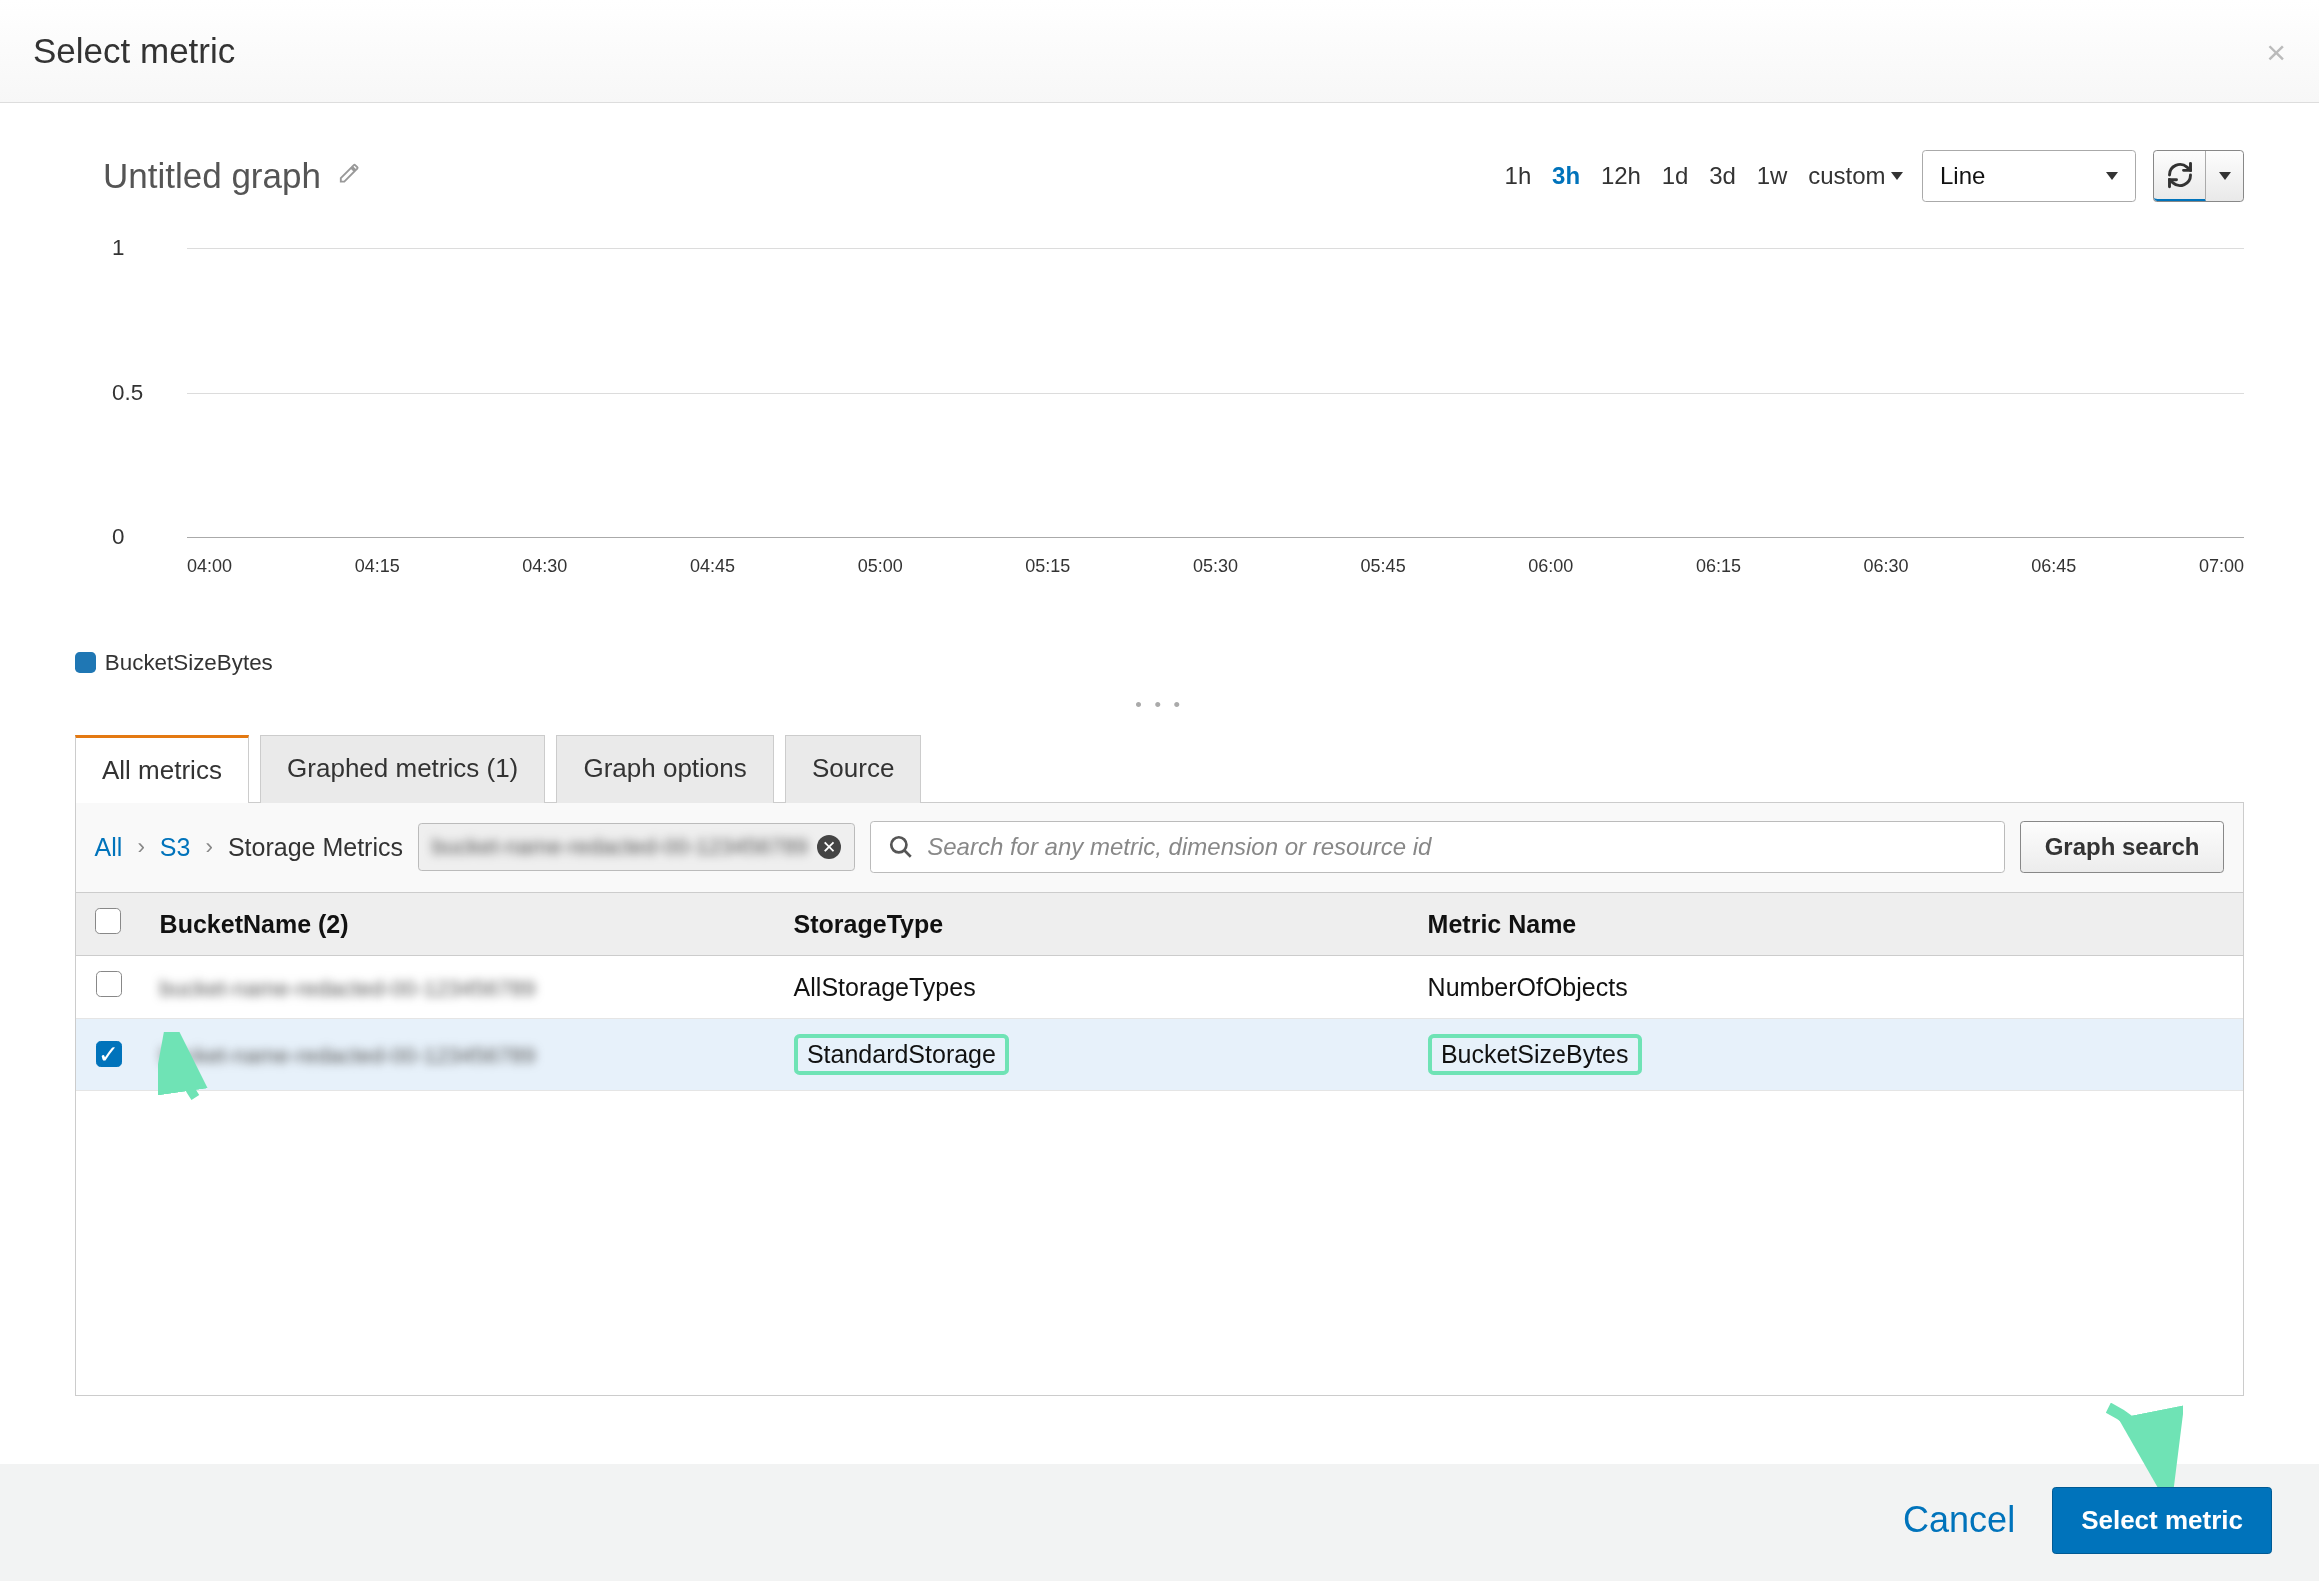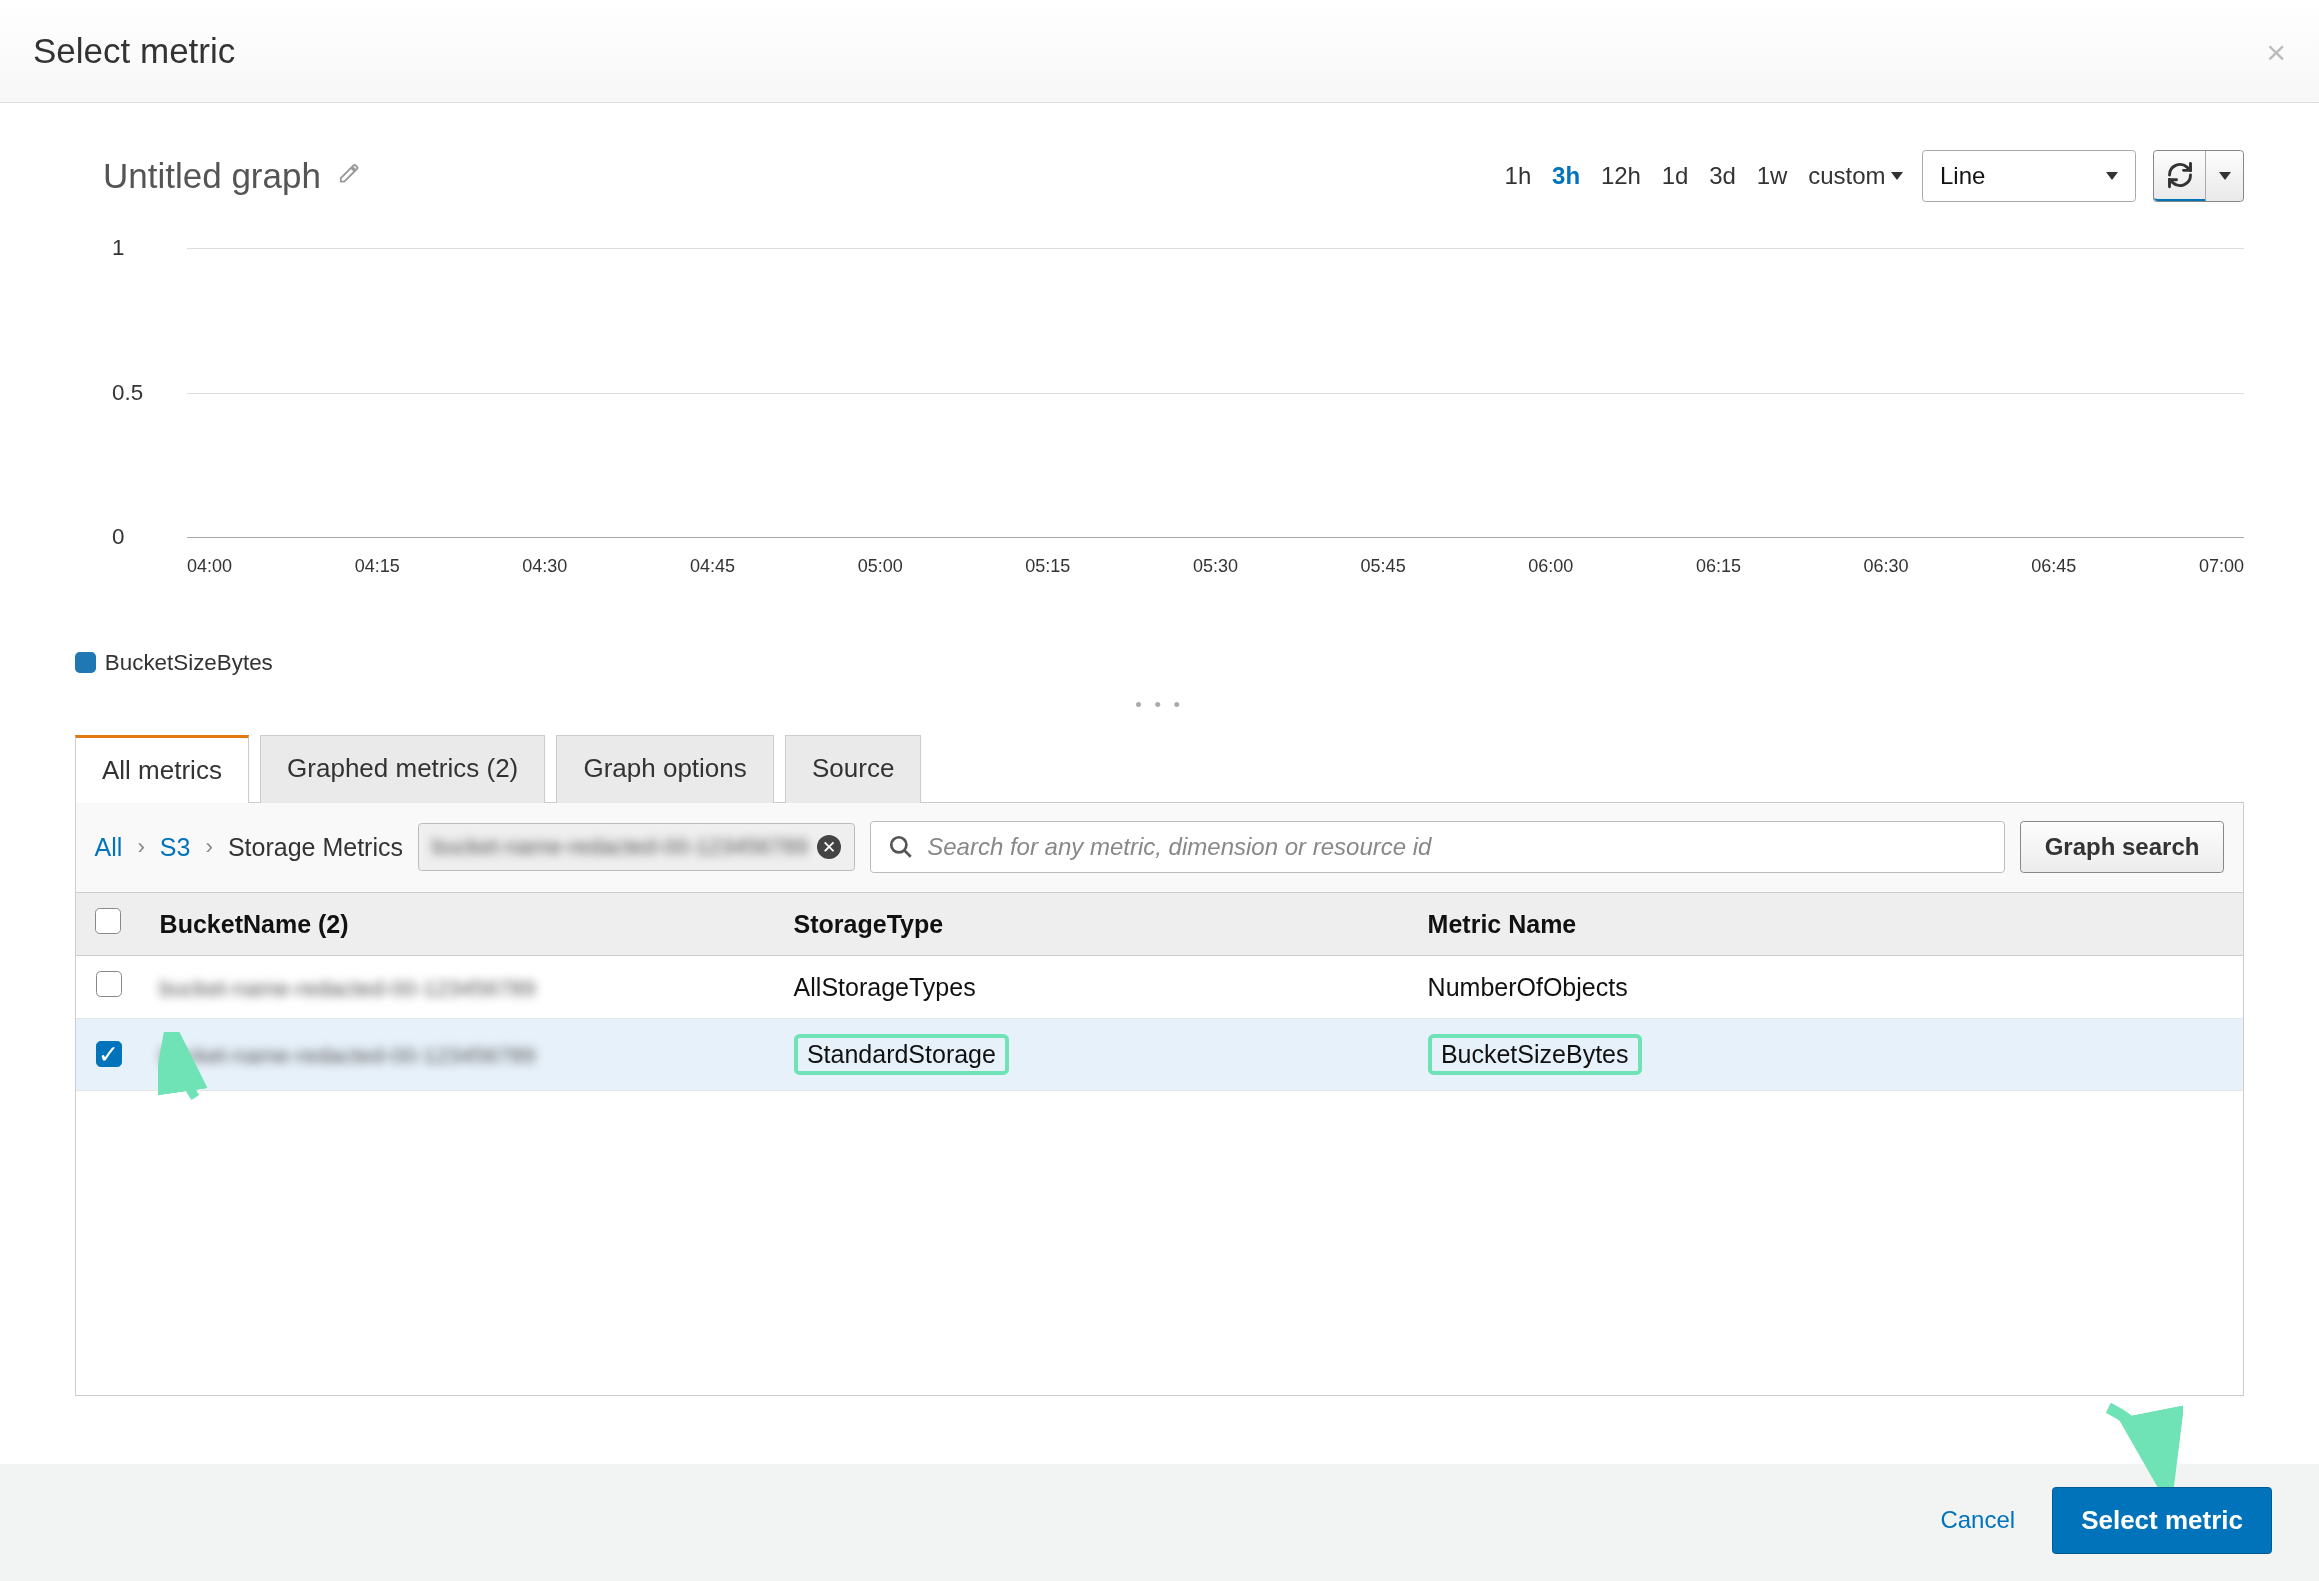--- a/index.html
+++ b/index.html
@@ -47,21 +47,21 @@
   table.metrics { width:100%; border-collapse:collapse; font-size:25px;}
   table.metrics th { text-align:left; background:#eee; border-top:0.9px solid #ccc;border-bottom:0.9px solid #ccc; padding:15px 18.6px; font-weight:700;}
   table.metrics td { padding:15px 18.6px; border-bottom:0.9px solid #e5e5e5; vertical-align:middle;}
   table.metrics tr.selected-row td { background:#e7f1fa;}
   .checkbox { width:26px;height:26px;border:1.9px solid #888;border-radius:4.7px;display:inline-flex;align-items:center;justify-content:center;background:#fff; cursor:pointer;}
   .checkbox.checked { background:#0073bb; border-color:#0073bb; color:#fff;}
   .highlight-box { display:inline-block; border:4.7px solid #6fe3b5; border-radius:5.6px; padding:1.9px 9.3px;}
   .arrow-annot { position:absolute; pointer-events:none;}
   .table-wrap { position:relative; background:#fff; min-height:503px;}
   .footer { background:#f2f3f3; height:112px; display:flex; justify-content:flex-end; align-items:center; gap:37px; padding-right:47px;}
-  .cancel-btn { font-size:24px; color:#0073bb; font-weight:400; cursor:pointer;}
+  .cancel-btn { font-size:36px; color:#0073bb; font-weight:400; cursor:pointer;}
   .select-metric-btn { font-size:26px; font-weight:700; color:#fff; background:#0073bb; border:0.9px solid #005a94; border-radius:3.7px; padding:17px 28px; cursor:pointer;}
   .col-check { width:65px; text-align:center;}
   .col1 { width:634px;}
   .col2 { width:634px;}
 </style>
 </head>
 <body>
 
 <div class="modal-header">
   <h1>Select metric</h1>
@@ -135,21 +135,21 @@
   </div>
   <div class="legend">
     <span class="legend-swatch"></span>
     <span>BucketSizeBytes</span>
   </div>
 
   <div class="drag-handle">• • •</div>
 
   <div class="tabs">
     <div class="tab active">All metrics</div>
-    <div class="tab">Graphed metrics (2)</div>
+    <div class="tab">Graphed metrics (1)</div>
     <div class="tab">Graph options</div>
     <div class="tab">Source</div>
   </div>
 
   <div class="panel">
     <div class="panel-top">
       <span class="crumb">All</span>
       <span class="crumb-sep">›</span>
       <span class="crumb">S3</span>
       <span class="crumb-sep">›</span>

